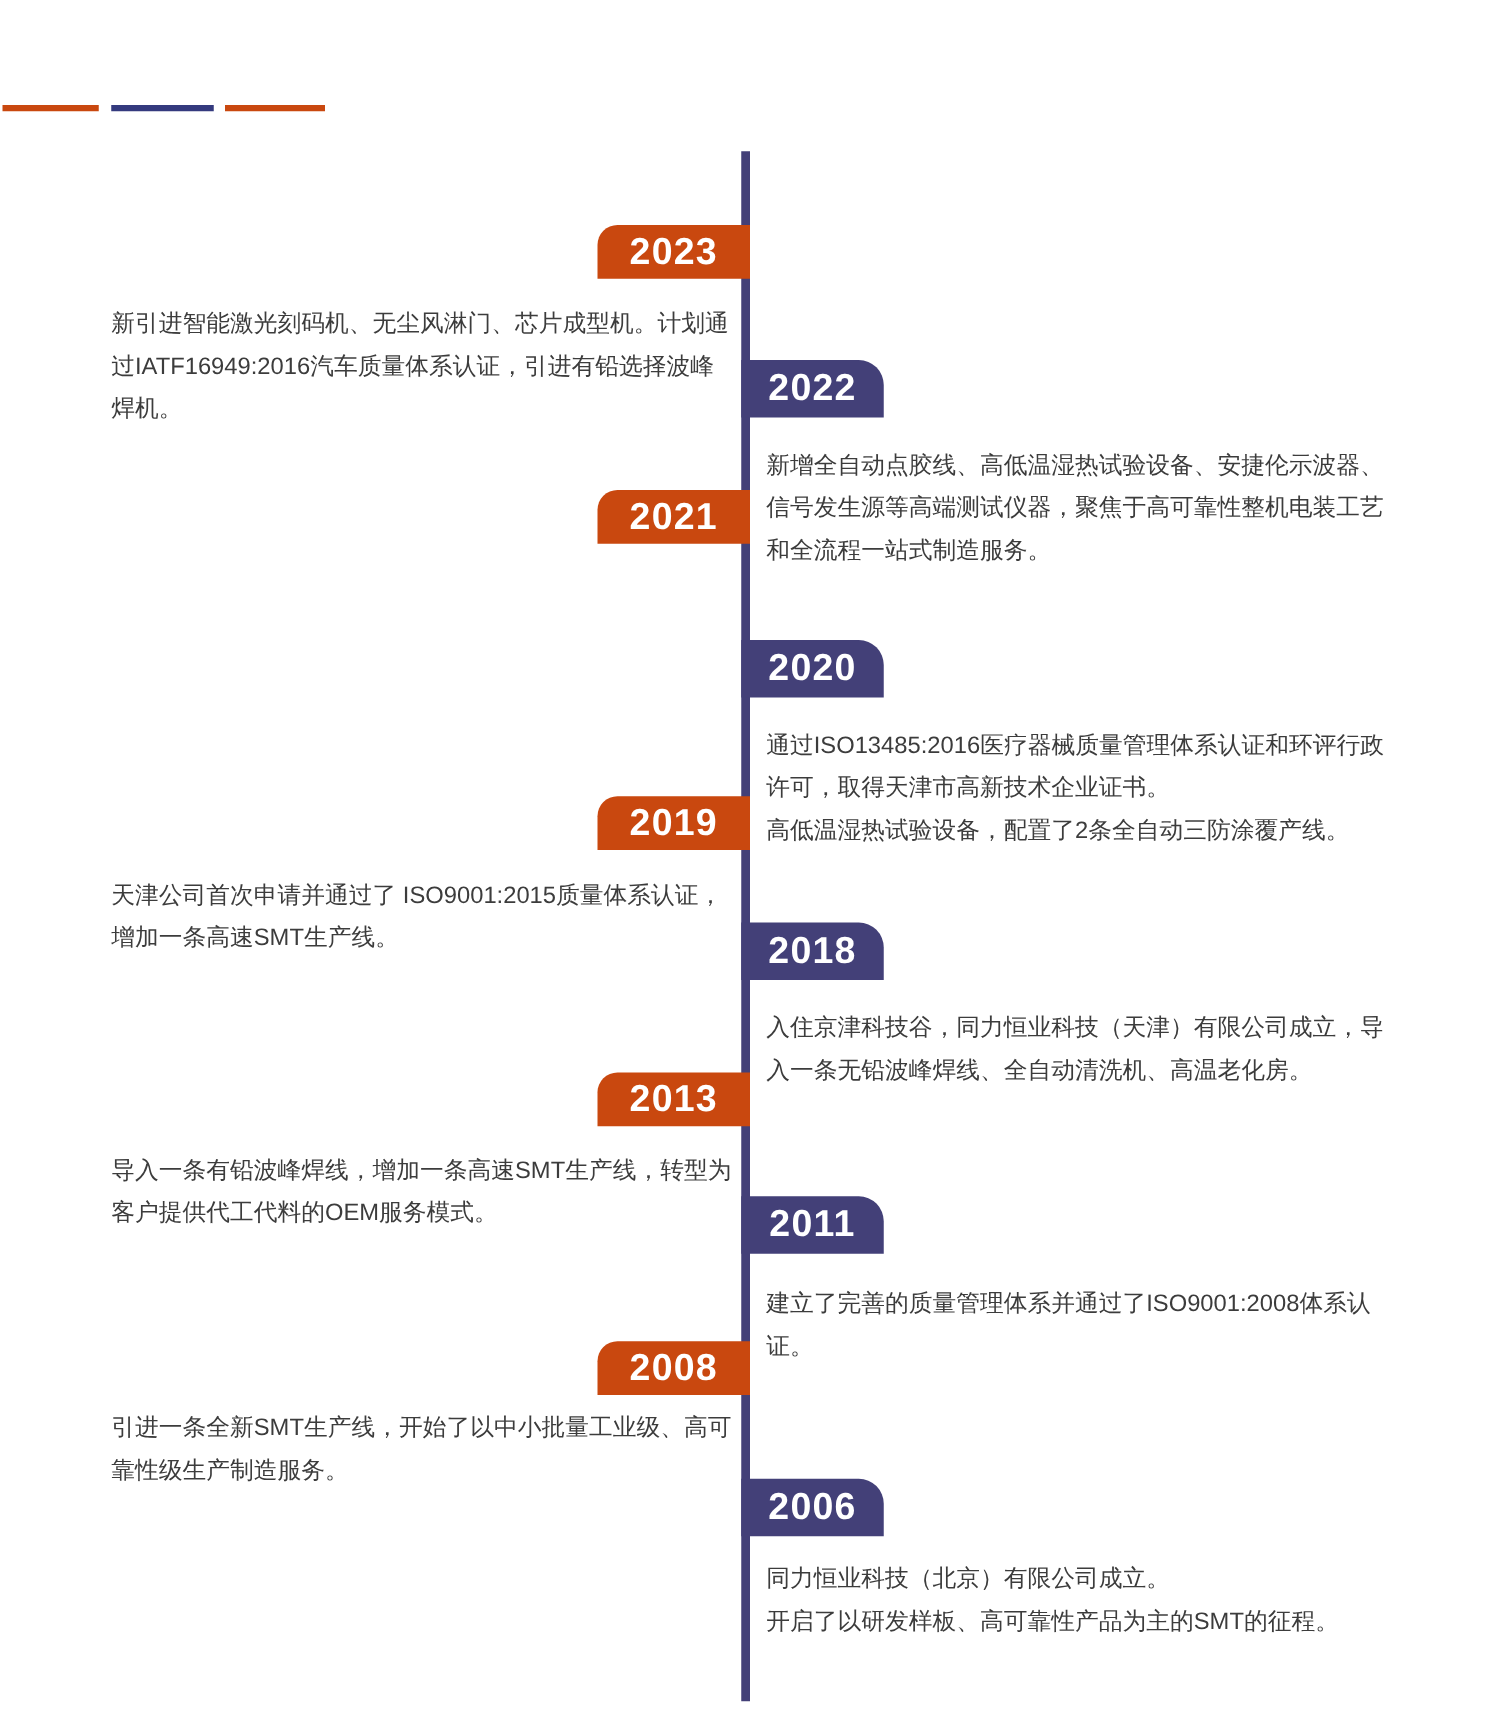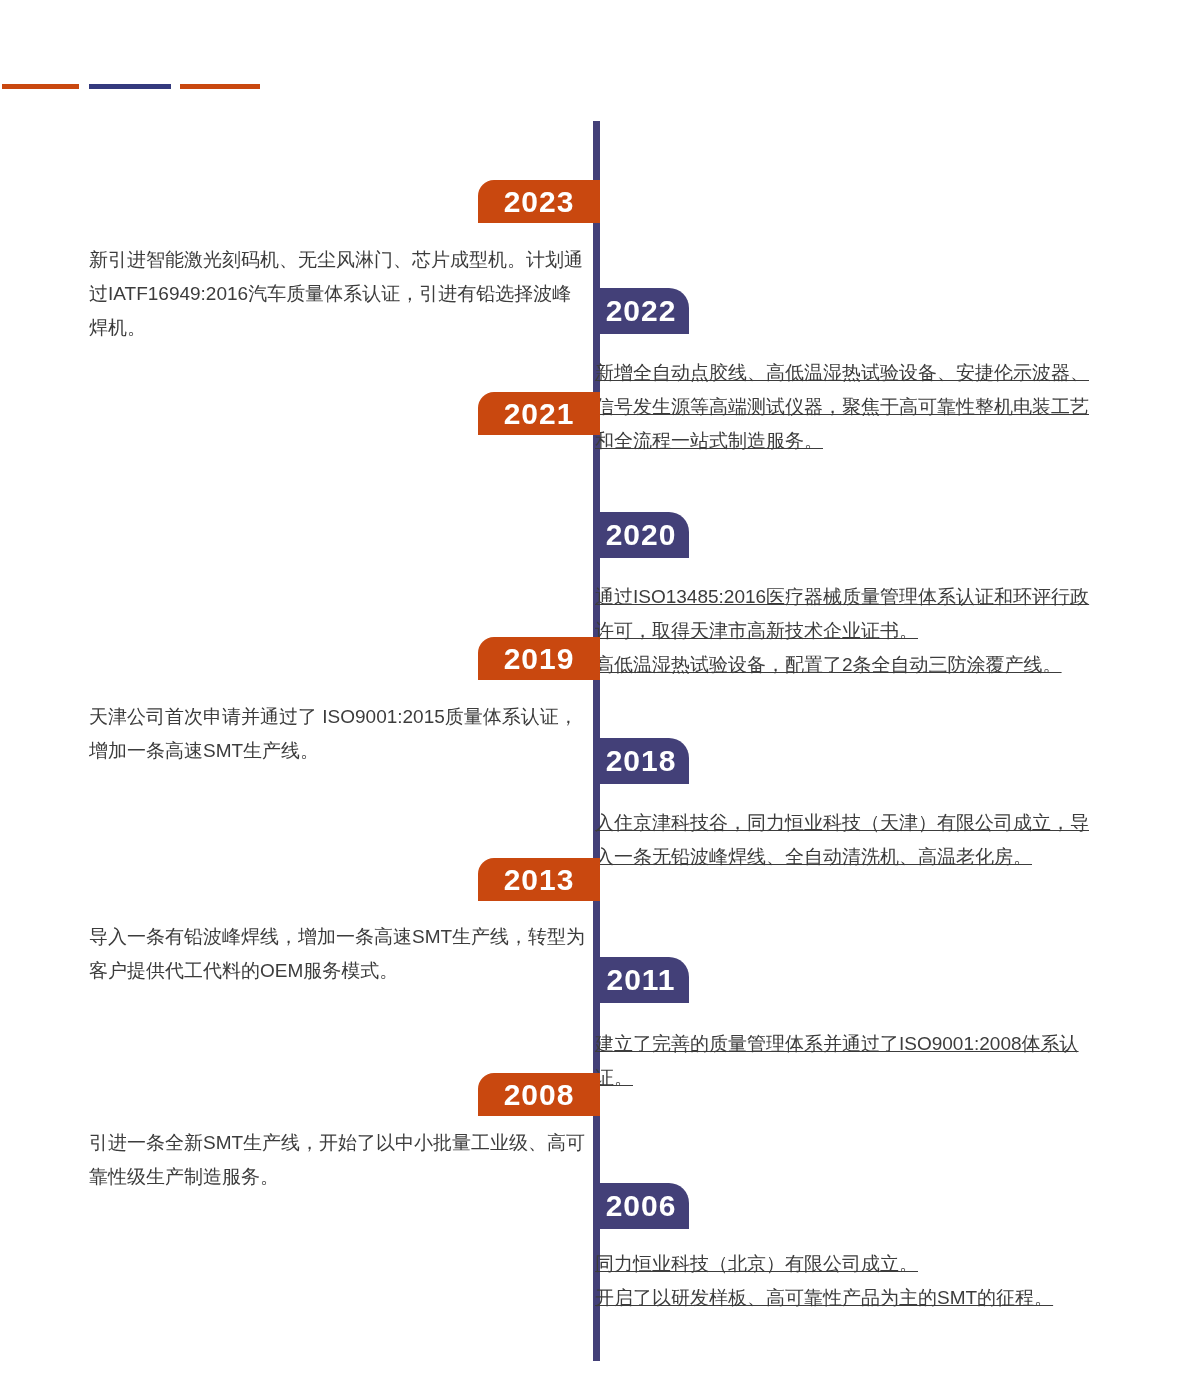--- a/index.html
+++ b/index.html
@@ -52,43 +52,42 @@
   }
   .badge-left{
     left:478px;
     width:122px;
     height:43px;
     background:var(--orange);
     border-radius:16px 0 0 0;
   }
   .badge-right{
     left:593px;
-    width:96px;
+    width:114px;
     height:46px;
     background:var(--indigo);
     border-radius:0 20px 0 0;
   }
   .desc{
     position:absolute;
     font-size:19px;
     line-height:34px;
     color:var(--text-gray);
     white-space:pre-line;
   }
   .desc-left{
     left:78px;
     width:500px;
     text-align:left;
     margin-left:11px;
   }
   .desc-right{
-    left:595px;
+    left:613px;
     width:510px;
     text-align:left;
-    text-decoration:underline;
   }
 </style>
 </head>
 <body>
 
 <div class="page">
 
   <div class="title-underline ul-1"></div>
   <div class="title-underline ul-2"></div>
   <div class="title-underline ul-3"></div>

